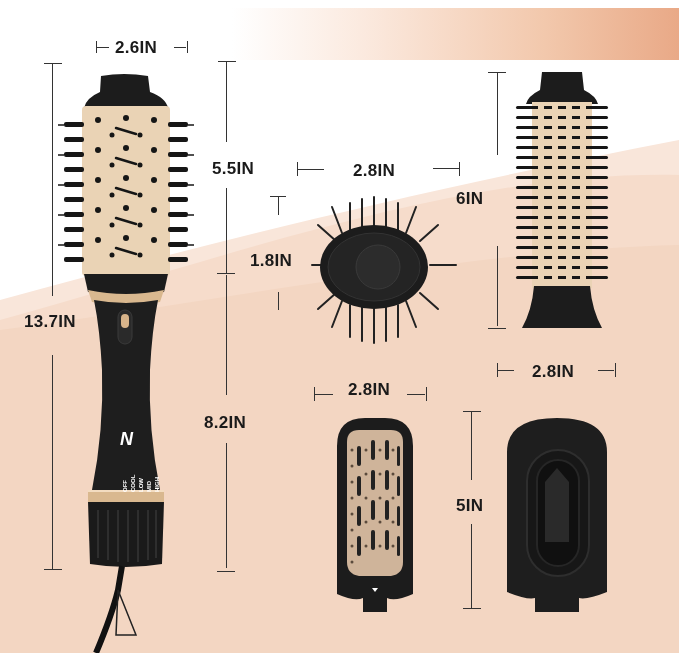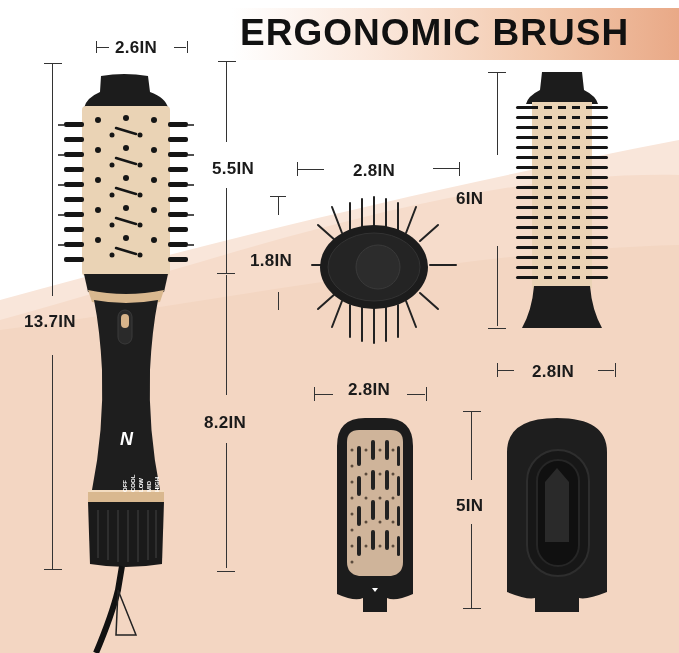--- a/index.html
+++ b/index.html
@@ -19,21 +19,20 @@
 
 <div class="canvas">
 
   <svg class="bg-svg" viewBox="0 0 679 653">
     <path d="M0 300 C 200 245, 420 190, 679 140 L679 653 L0 653 Z" fill="#f9e6da"></path>
     <path d="M0 320 C 220 260, 460 170, 679 175 L679 653 L0 653 Z" fill="#f6dccb"></path>
     <path d="M0 330 C 230 300, 470 250, 679 245 L679 653 L0 653 Z" fill="#f3d6c2"></path>
   </svg>
 
   <div class="title-band"></div>
-  <div class="title">ERGONOMIC BRUSH</div>
 
   <div class="line" style="left:96px;top:41px;width:1px;height:12px;"></div>
   <div class="line" style="left:97px;top:47px;width:12px;height:1px;"></div>
   <div class="dim-label" style="left:115px;top:38px;">2.6IN</div>
   <div class="line" style="left:174px;top:47px;width:12px;height:1px;"></div>
   <div class="line" style="left:187px;top:41px;width:1px;height:12px;"></div>
 
   <div class="line" style="left:44px;top:63px;width:18px;height:1px;"></div>
   <div class="line" style="left:52px;top:64px;width:1px;height:232px;"></div>
   <div class="dim-label" style="left:24px;top:312px;">13.7IN</div>

